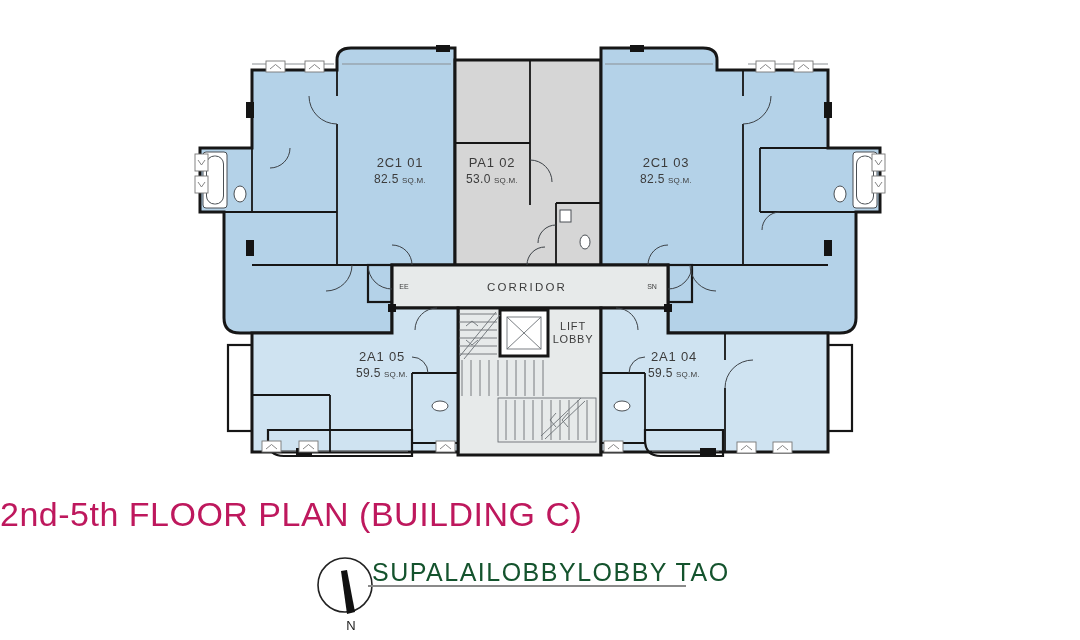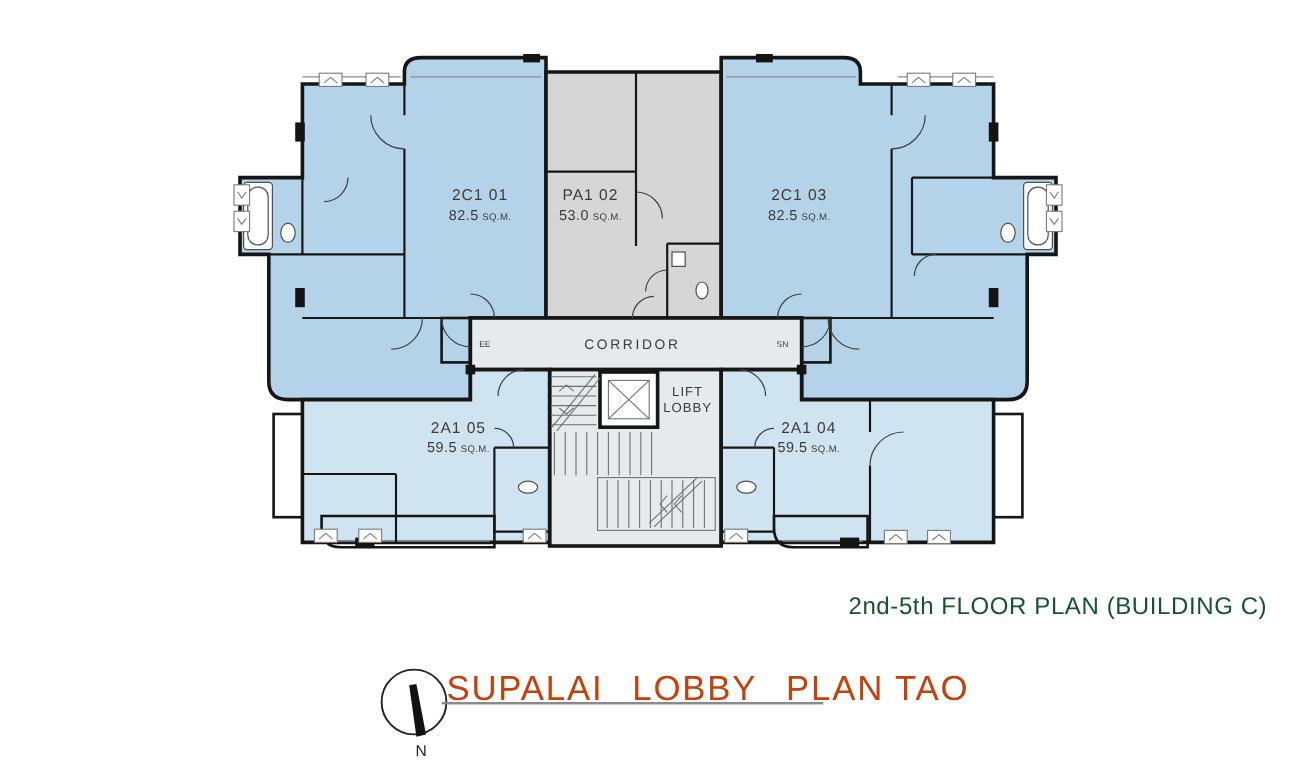--- a/index.html
+++ b/index.html
@@ -25,24 +25,24 @@
           text-anchor:middle;letter-spacing:0.4px;}
   .t-sqm{font-size:8px;letter-spacing:0.3px;}
   .t-corridor{font-family:"Liberation Sans",sans-serif;font-size:11.5px;fill:#3c3c3c;
           text-anchor:middle;letter-spacing:2.2px;}
   .t-lift{font-family:"Liberation Sans",sans-serif;font-size:11px;fill:#3c3c3c;
           text-anchor:middle;letter-spacing:0.8px;}
   .t-tiny{font-family:"Liberation Sans",sans-serif;font-size:7px;fill:#3c3c3c;
           text-anchor:middle;}
   .t-n{font-family:"Liberation Sans",sans-serif;font-size:13px;fill:#222;text-anchor:middle;}
 
-  .title{position:absolute;top:495px;left:0;width:1056px;text-align:right;
-         font-size:20px;color:#14532d;letter-spacing:0.5px;}
-  .brand-words{position:absolute;left:372px;top:558px;display:flex;gap:24px;
-         font-size:29px;color:#c2410c;letter-spacing:1.5px;white-space:nowrap;}
+  .title{position:absolute;top:495px;left:0;width:1056px;text-align:left;
+         font-size:34px;color:#be185d;letter-spacing:0.5px;}
+  .brand-words{position:absolute;left:372px;top:558px;display:flex;
+         font-size:25px;color:#14532d;letter-spacing:1.5px;white-space:nowrap;}
   .brand-rule{position:absolute;left:368px;top:585px;width:318px;height:2px;background:#8a8a8a;}
   .compass{position:absolute;left:314px;top:554px;}
 </style>
 </head>
 <body>
 
 <div class="page">
 
   <svg class="plan-svg" viewBox="0 0 1080 640">
     <defs>
@@ -232,17 +232,17 @@
   <div class="title">2nd-5th FLOOR PLAN (BUILDING C)</div>
 
   <svg class="compass" width="62" height="84" viewBox="0 0 62 84">
     <circle cx="31" cy="31" r="27" fill="none" stroke="#222" stroke-width="1.6"></circle>
     <polygon points="27,17 33,16 41,58 33,60" fill="#111"></polygon>
     <text class="t-n" x="37" y="76">N</text>
   </svg>
   <div class="brand-words">
     <span>SUPALAI</span>
     <span>LOBBY</span>
-    <span>PLAN TAO</span>
+    <span>LOBBY TAO</span>
   </div>
   <div class="brand-rule"></div>
 
 </div>
 
 </body></html>

